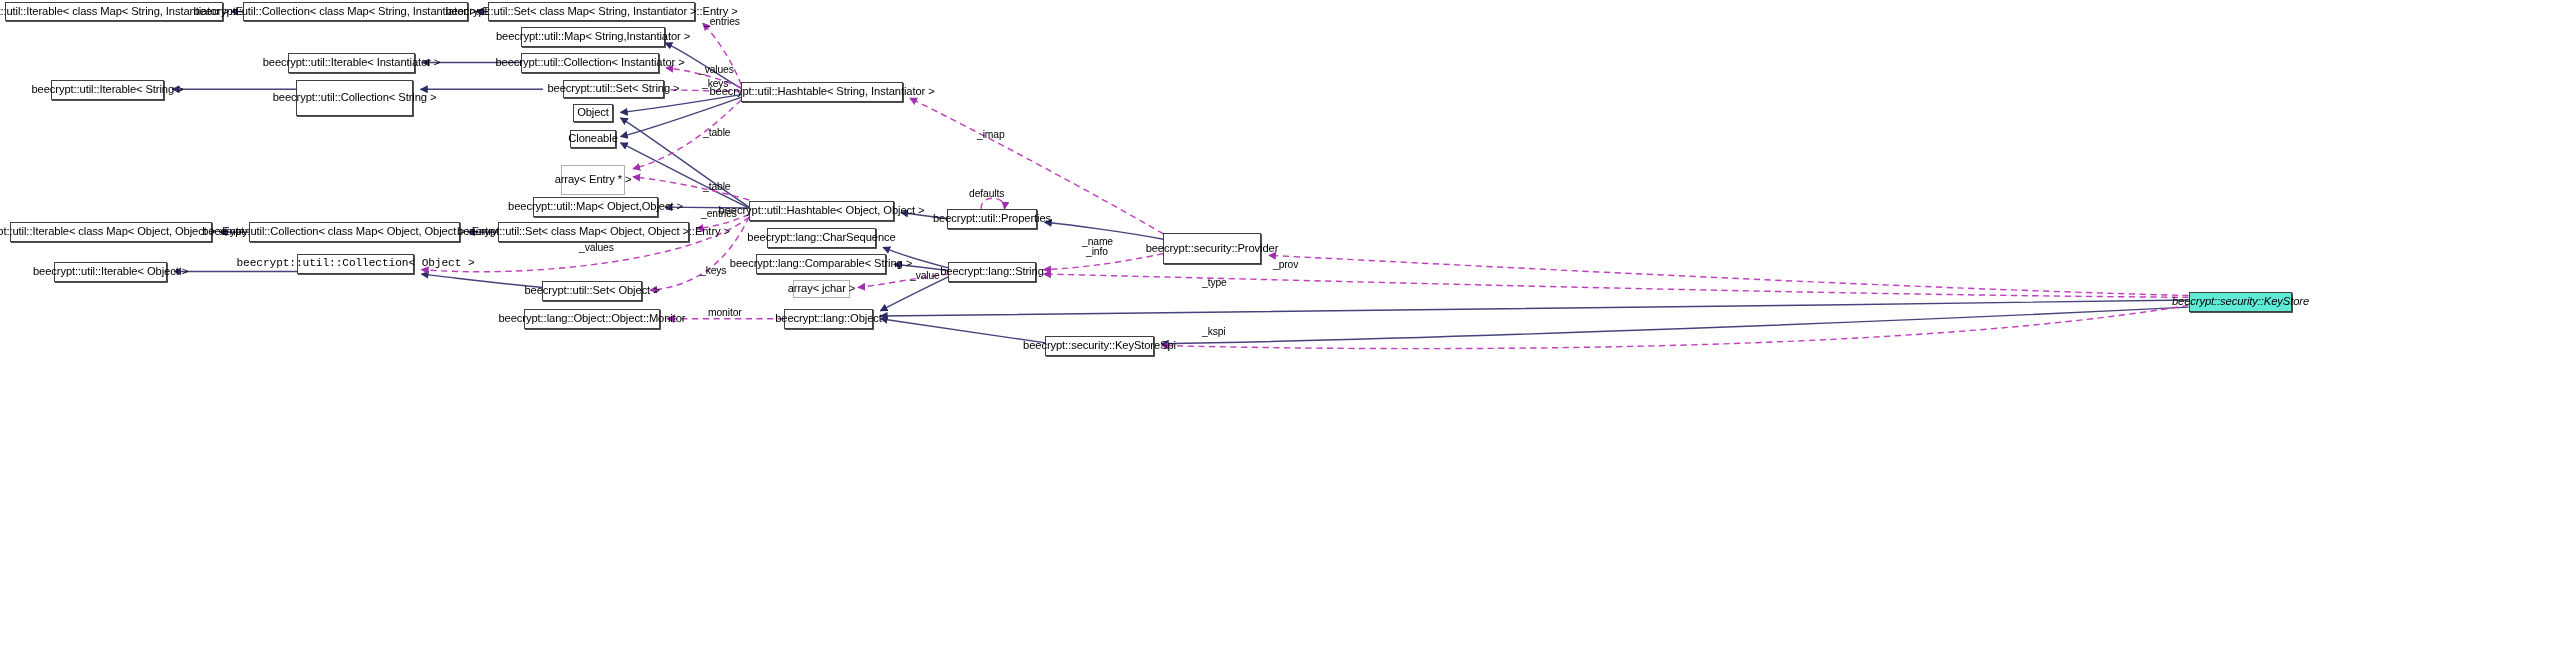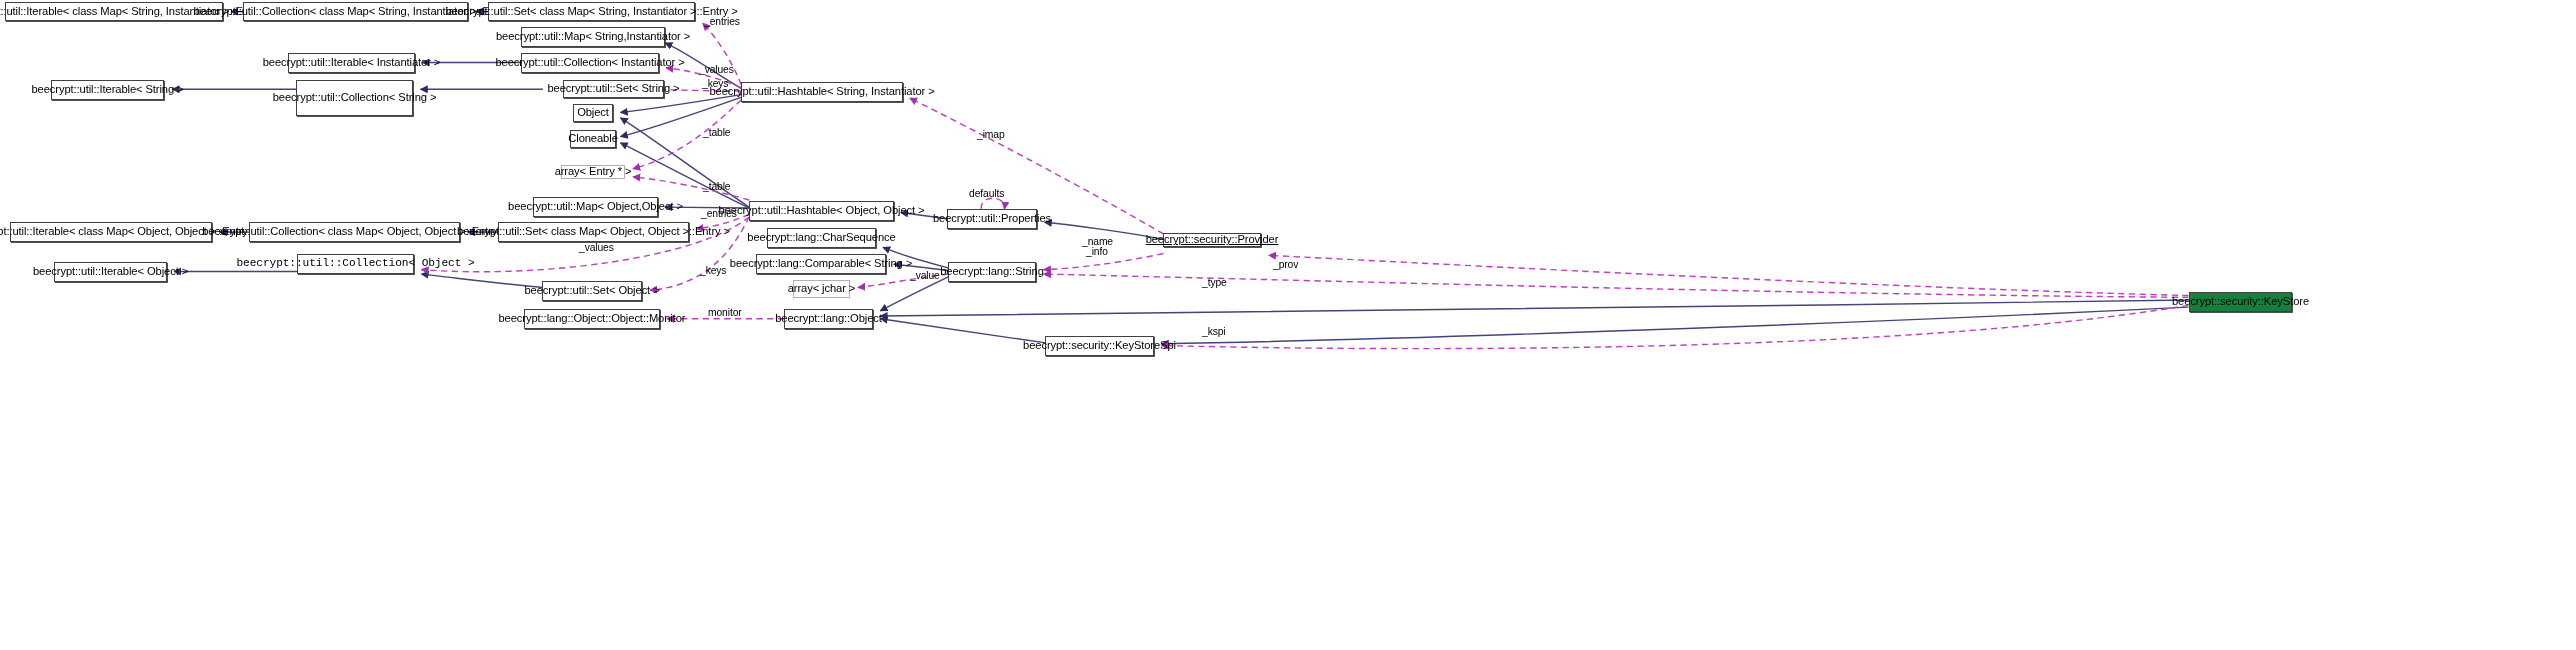--- a/index.html
+++ b/index.html
@@ -34,23 +34,24 @@
     border: 0.9px solid #404040;
     color: #000000;
     font-size: 11.2px;
     line-height: 1;
     white-space: nowrap;
     letter-spacing: -0.1px;
     padding: 0 4.5px;
     box-shadow: 0.9px 0.9px 0 0 #404040;
   }
   .node.current {
-    background: #15803d;
+    background: #5eead4;
     border: 0.9px solid #404040;
     box-shadow: 0.9px 0.9px 0 0 #404040;
+    font-style: italic;
   }
   .node.plain {
     border: 0.9px solid #b0b0b0;
     box-shadow: none;
     color: #000000;
   }
   .edge-label {
     position: absolute;
     font-family: "Liberation Sans", "DejaVu Sans", sans-serif;
     font-size: 10.3px;
@@ -125,29 +126,29 @@
       <div class="node" style="left: 488px; top: 1.8px; width: 207px; height: 19.7px;">beecrypt::util::Set&lt; class Map&lt; String, Instantiator &gt;::Entry &gt;</div>
       <div class="node" style="left: 521px; top: 27px; width: 144px; height: 19.7px;">beecrypt::util::Map&lt; String,Instantiator &gt;</div>
       <div class="node" style="left: 288px; top: 53px; width: 127px; height: 19.7px;">beecrypt::util::Iterable&lt; Instantiator &gt;</div>
       <div class="node" style="left: 521px; top: 53px; width: 138px; height: 19.7px;">beecrypt::util::Collection&lt; Instantiator &gt;</div>
       <div class="node" style="left: 51px; top: 80px; width: 113px; height: 19.7px;">beecrypt::util::Iterable&lt; String &gt;</div>
       <div class="node" style="left: 296px; top: 80px; width: 117px; height: 36px;">beecrypt::util::Collection&lt; String &gt;</div>
       <div class="node" style="left: 542px; top: 80px; width: 101px; height: 18px; margin-left: 21px;">beecrypt::util::Set&lt; String &gt;</div>
       <div class="node" style="left: 741px; top: 82px; width: 162px; height: 19.7px;">beecrypt::util::Hashtable&lt; String, Instantiator &gt;</div>
       <div class="node" style="left: 573px; top: 104px; width: 40px; height: 18px; text-align: center;">Object</div>
       <div class="node" style="left: 570px; top: 130px; width: 46px; height: 18px;">Cloneable</div>
-      <div class="node plain" style="left: 561px; top: 165px; width: 64px; height: 14px;">array&lt; Entry * &gt;</div>
+      <div class="node plain" style="left: 561px; top: 165px; width: 64px; height: 30px;">array&lt; Entry * &gt;</div>
       <div class="node" style="left: 533px; top: 197px; width: 125px; height: 19.7px;">beecrypt::util::Map&lt; Object,Object &gt;</div>
       <div class="node" style="left: 749px; top: 201px; width: 145px; height: 19.7px;">beecrypt::util::Hashtable&lt; Object, Object &gt;</div>
       <div class="node" style="left: 947px; top: 209px; width: 90px; height: 19.7px;">beecrypt::util::Properties</div>
       <div class="node" style="left: 9.8px; top: 222px; width: 202px; height: 19.7px;">beecrypt::util::Iterable&lt; class Map&lt; Object, Object &gt;::Entry &gt;</div>
       <div class="node" style="left: 249px; top: 222px; width: 211px; height: 19.7px;">beecrypt::util::Collection&lt; class Map&lt; Object, Object &gt;::Entry &gt;</div>
       <div class="node" style="left: 498px; top: 222px; width: 191px; height: 19.7px;">beecrypt::util::Set&lt; class Map&lt; Object, Object &gt;::Entry &gt;</div>
       <div class="node" style="left: 767px; top: 228px; width: 109px; height: 19.7px;">beecrypt::lang::CharSequence</div>
-      <div class="node" style="left: 1163px; top: 233px; width: 98px; height: 14px; text-decoration: underline;">beecrypt::security::Provider</div>
+      <div class="node" style="left: 1163px; top: 233px; width: 98px; height: 31px;">beecrypt::security::Provider</div>
       <div class="node" style="left: 756px; top: 254px; width: 130px; height: 19.7px;">beecrypt::lang::Comparable&lt; String &gt;</div>
       <div class="node" style="left: 948px; top: 262px; width: 88px; height: 19.7px;">beecrypt::lang::String</div>
       <div class="node" style="left: 54px; top: 262px; width: 113px; height: 19.7px;">beecrypt::util::Iterable&lt; Object &gt;</div>
       <div class="node" style="left: 297px; top: 254px; width: 117px; height: 20px; font-family: Liberation Mono, monospace;">beecrypt::util::Collection&lt; Object &gt;</div>
       <div class="node plain" style="left: 793px; top: 280px; width: 57px; height: 18px;">array&lt; jchar &gt;</div>
       <div class="node" style="left: 542px; top: 281px; width: 100px; height: 19.7px;">beecrypt::util::Set&lt; Object &gt;</div>
       <div class="node current" style="left: 2189px; top: 292px; width: 103px; height: 19.7px;">beecrypt::security::KeyStore</div>
       <div class="node" style="left: 524px; top: 309px; width: 136px; height: 19.7px;">beecrypt::lang::Object::Object::Monitor</div>
       <div class="node" style="left: 784px; top: 309px; width: 89px; height: 19.7px;">beecrypt::lang::Object</div>
       <div class="node" style="left: 1045px; top: 336px; width: 109px; height: 19.7px;">beecrypt::security::KeyStoreSpi</div>

